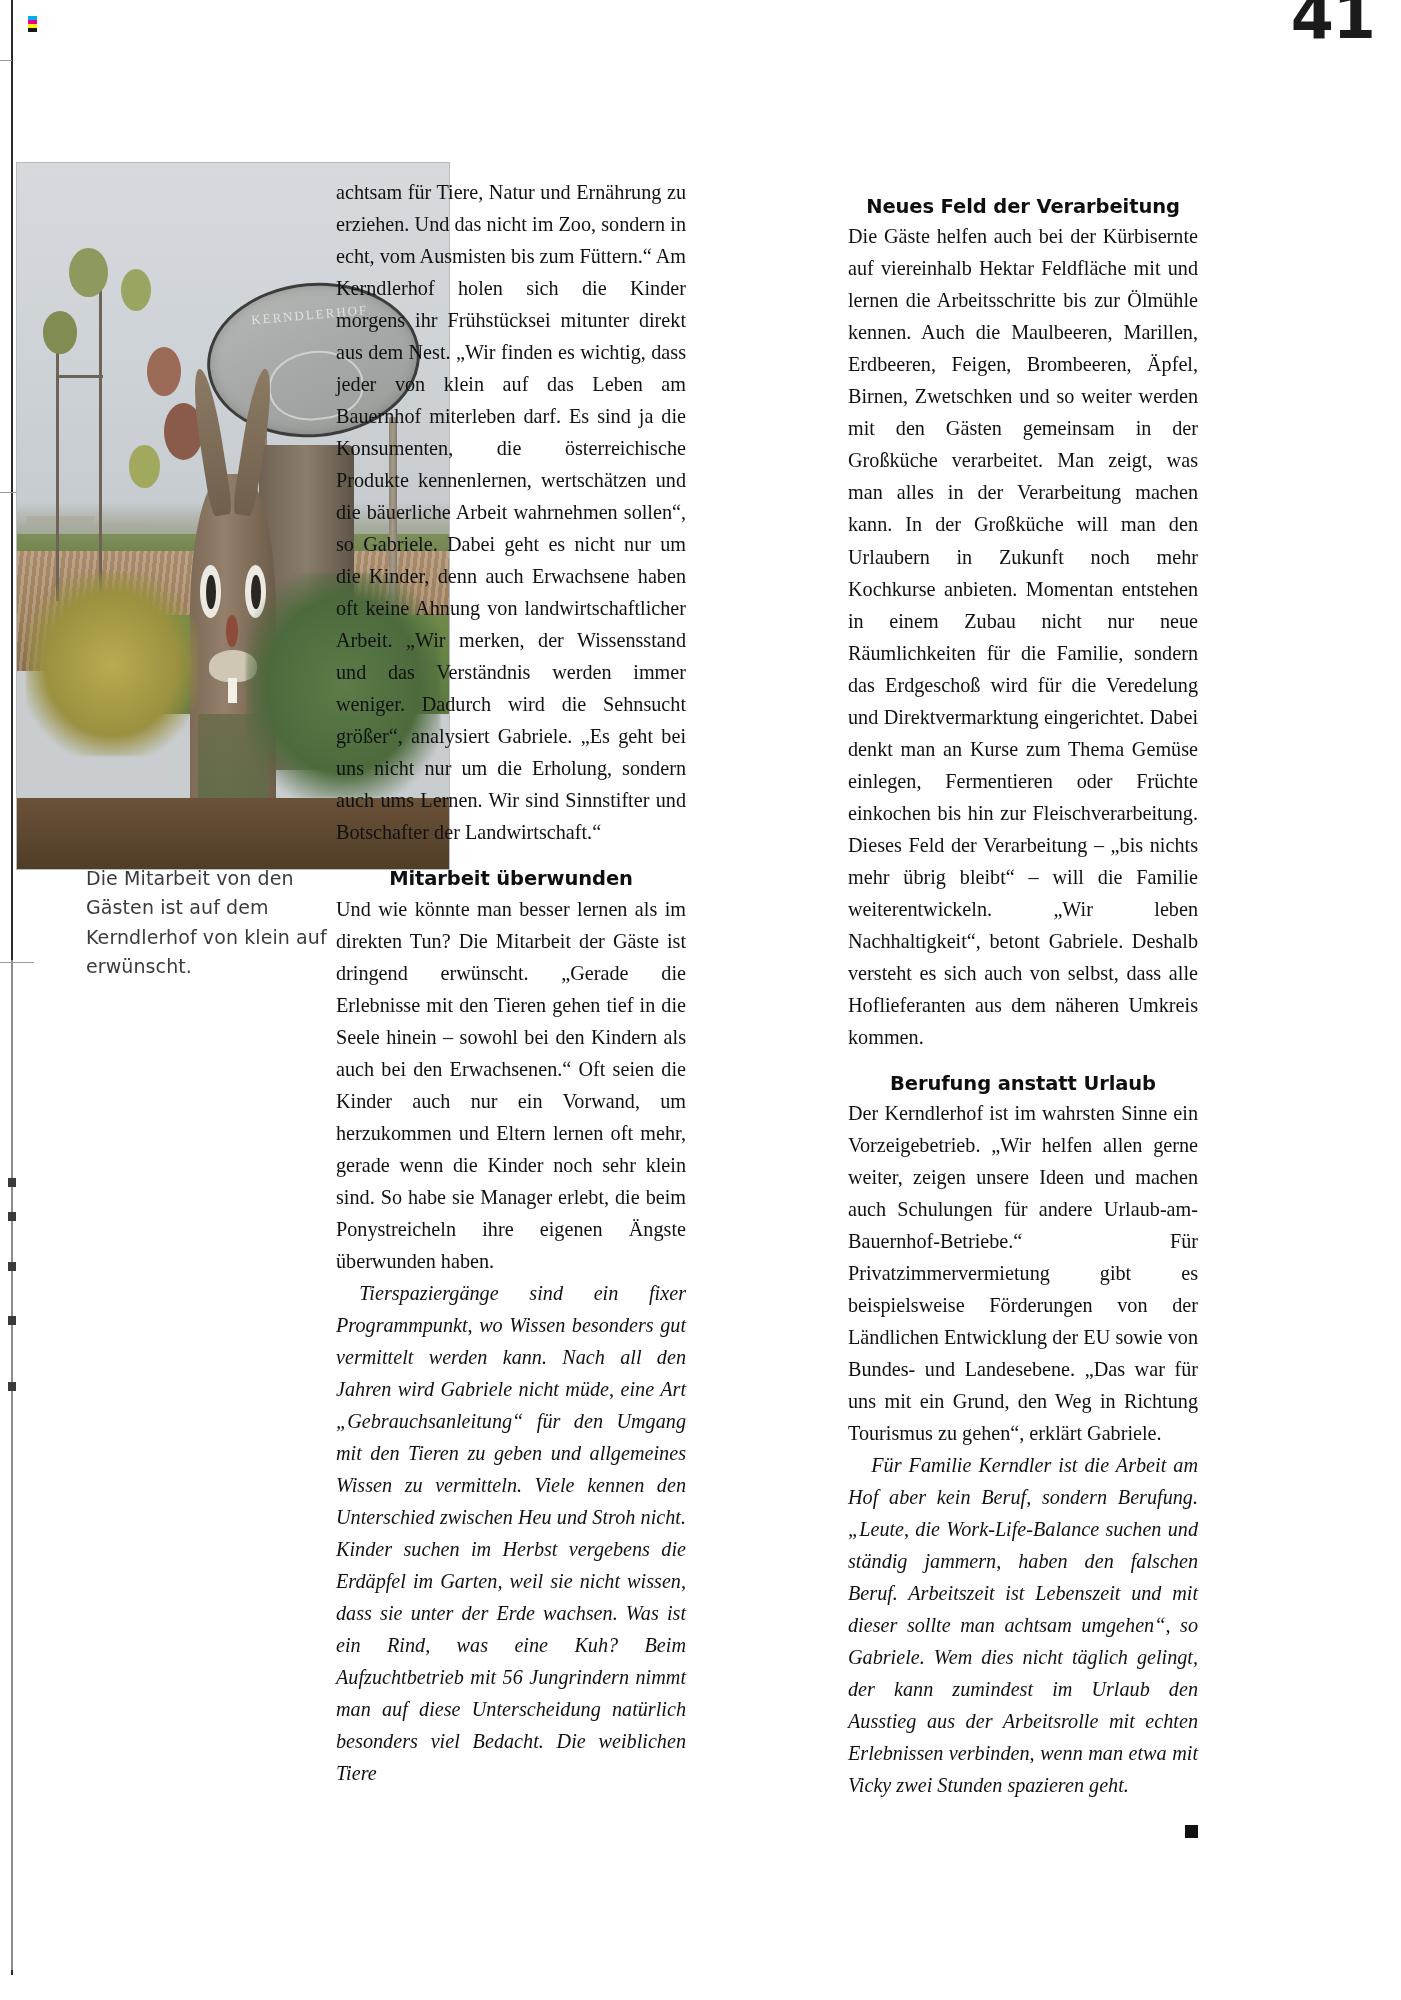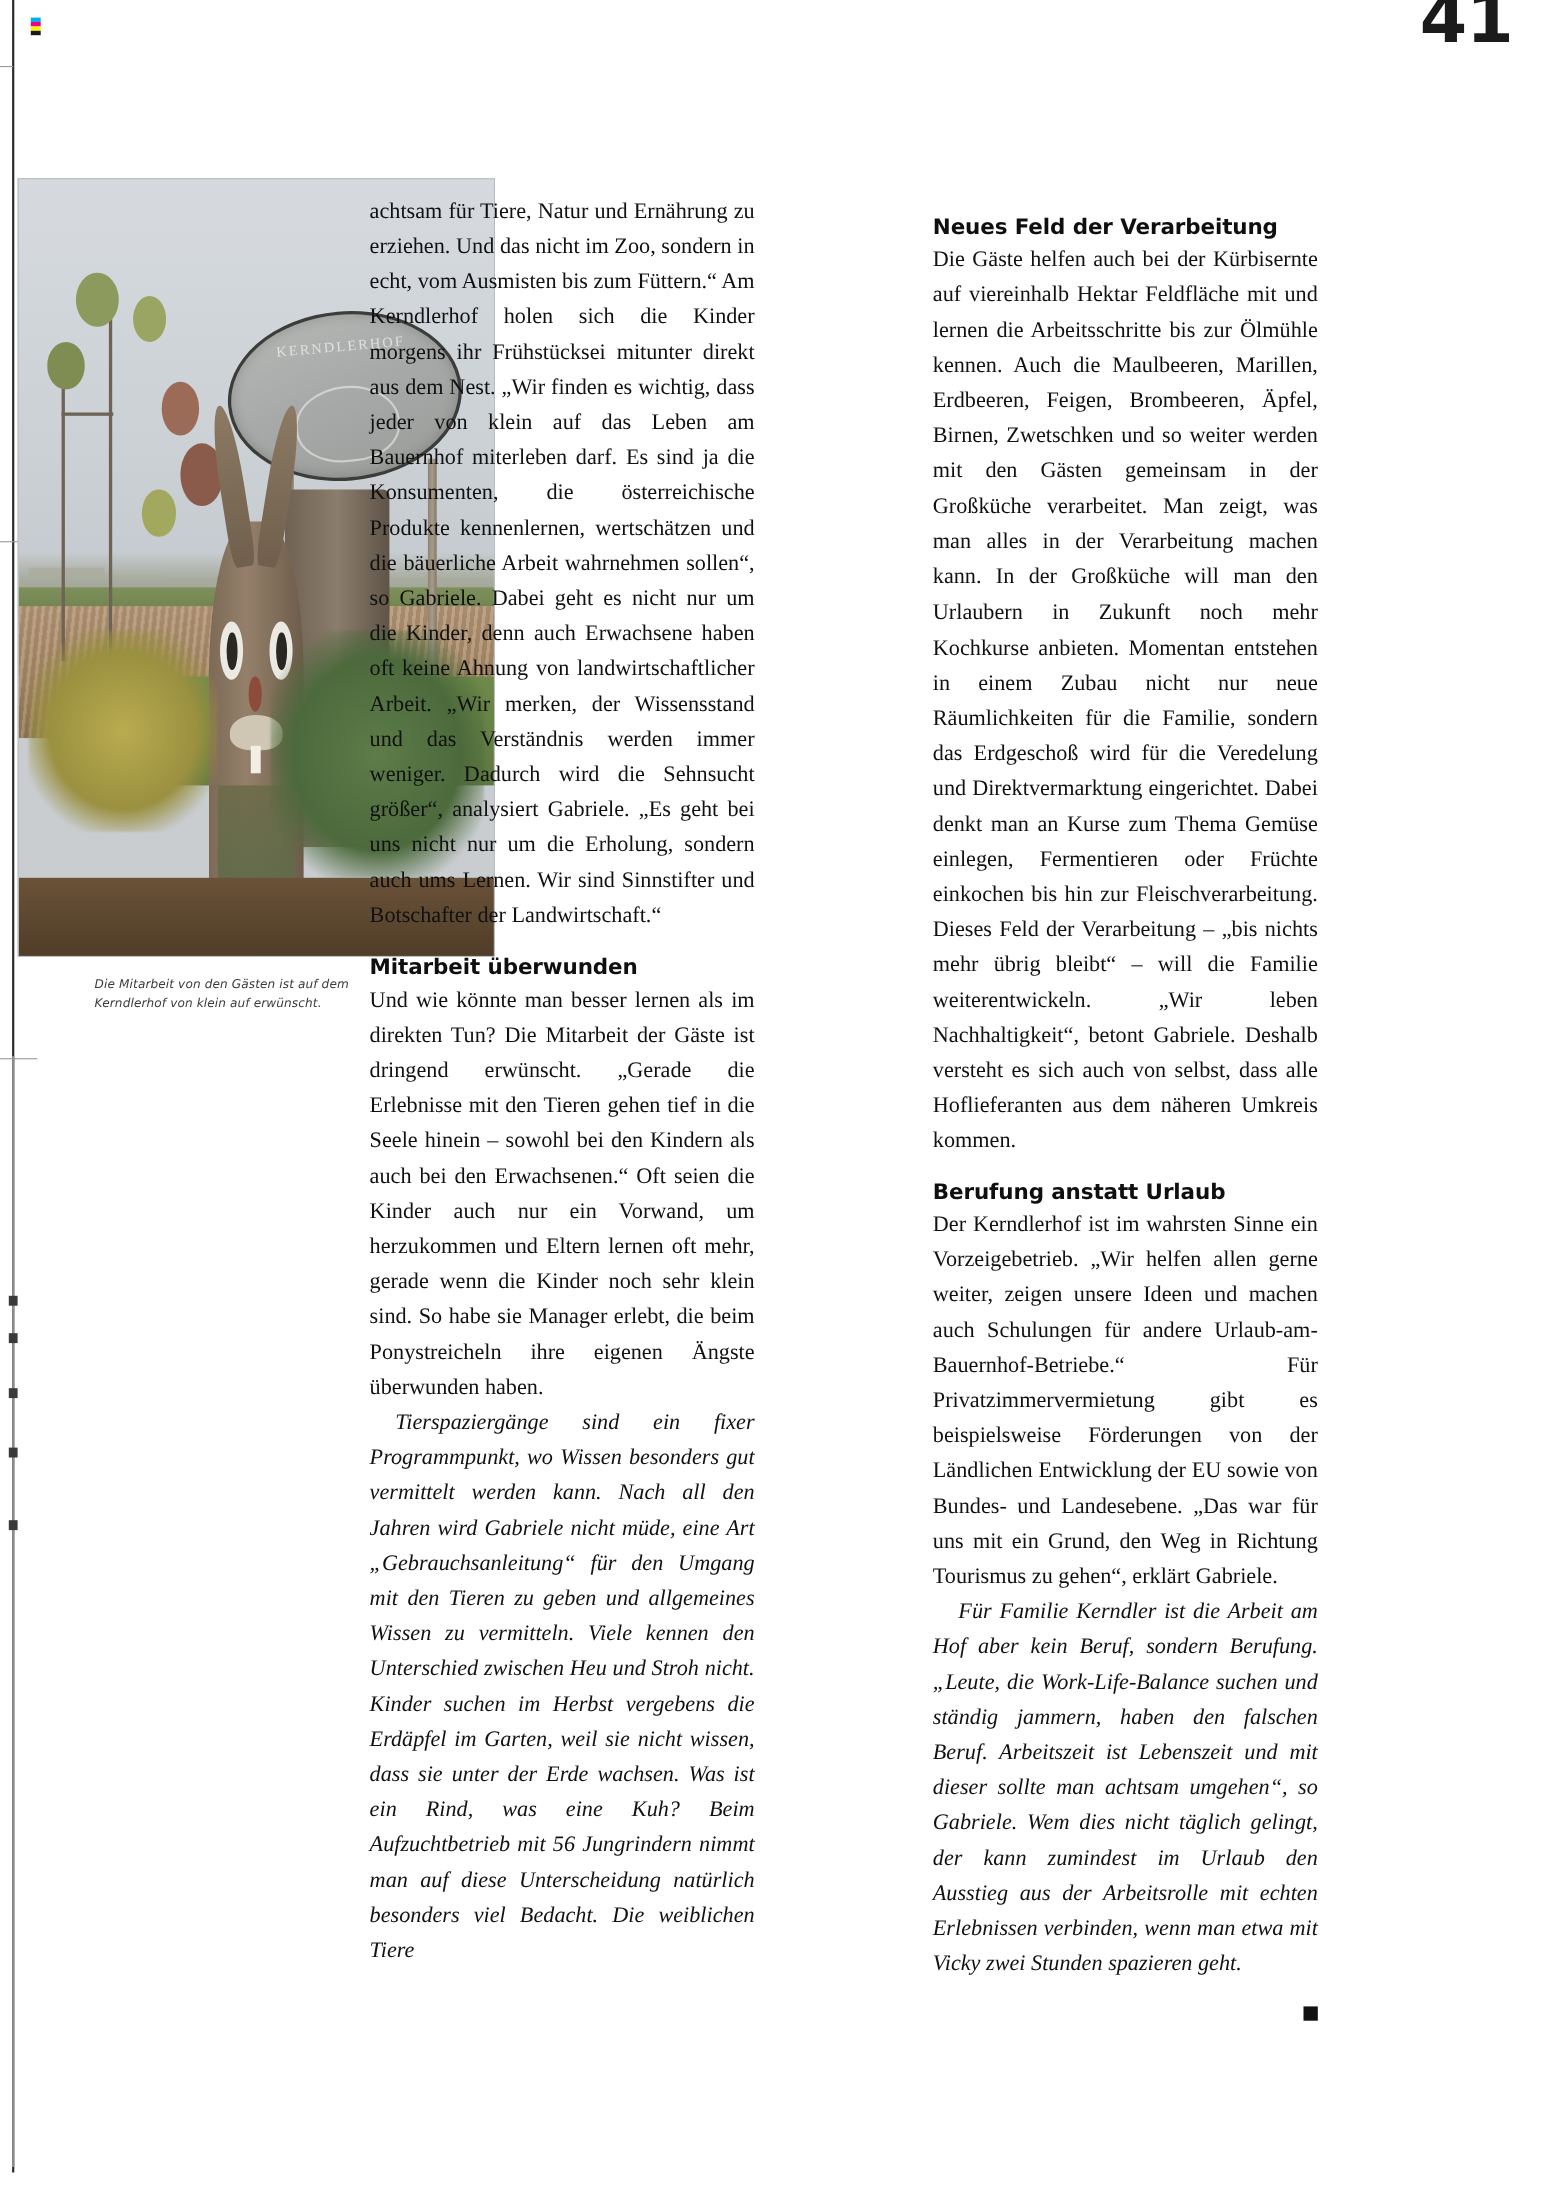--- a/index.html
+++ b/index.html
@@ -263,28 +263,27 @@
   }
   .ph-leaf {
     position: absolute;
     border-radius: 50%;
   }
 
   
   .caption {
     position: absolute;
     left: 86px;
-    top: 886px;
+    top: 864px;
     width: 250px;
     font-family: "DejaVu Sans", sans-serif;
-    font-size: 11px;
+    font-size: 19px;
     line-height: 1.55;
     color: #3b3b3b;
     letter-spacing: .1px;
-    font-style: italic;
   }
 
   
   .col {
     position: absolute;
     top: 176px;
     width: 350px;
     font-family: "Liberation Serif", serif;
     font-size: 20.2px;
     line-height: 1.585;
@@ -303,21 +302,21 @@
     text-indent: 1.15em;
     font-style: italic;
   }
   .col h3 {
     margin: 18px 0 1px 0;
     font-family: "DejaVu Sans", sans-serif;
     font-size: 19.5px;
     font-weight: 700;
     line-height: 1.3;
     color: #0f0f0f;
-    text-align: left;
+    text-align: center;
     letter-spacing: -.1px;
   }
 
   .endmark {
     display: block;
     text-align: right;
     margin-top: 14px;
   }
   .endmark i {
     display: inline-block;

